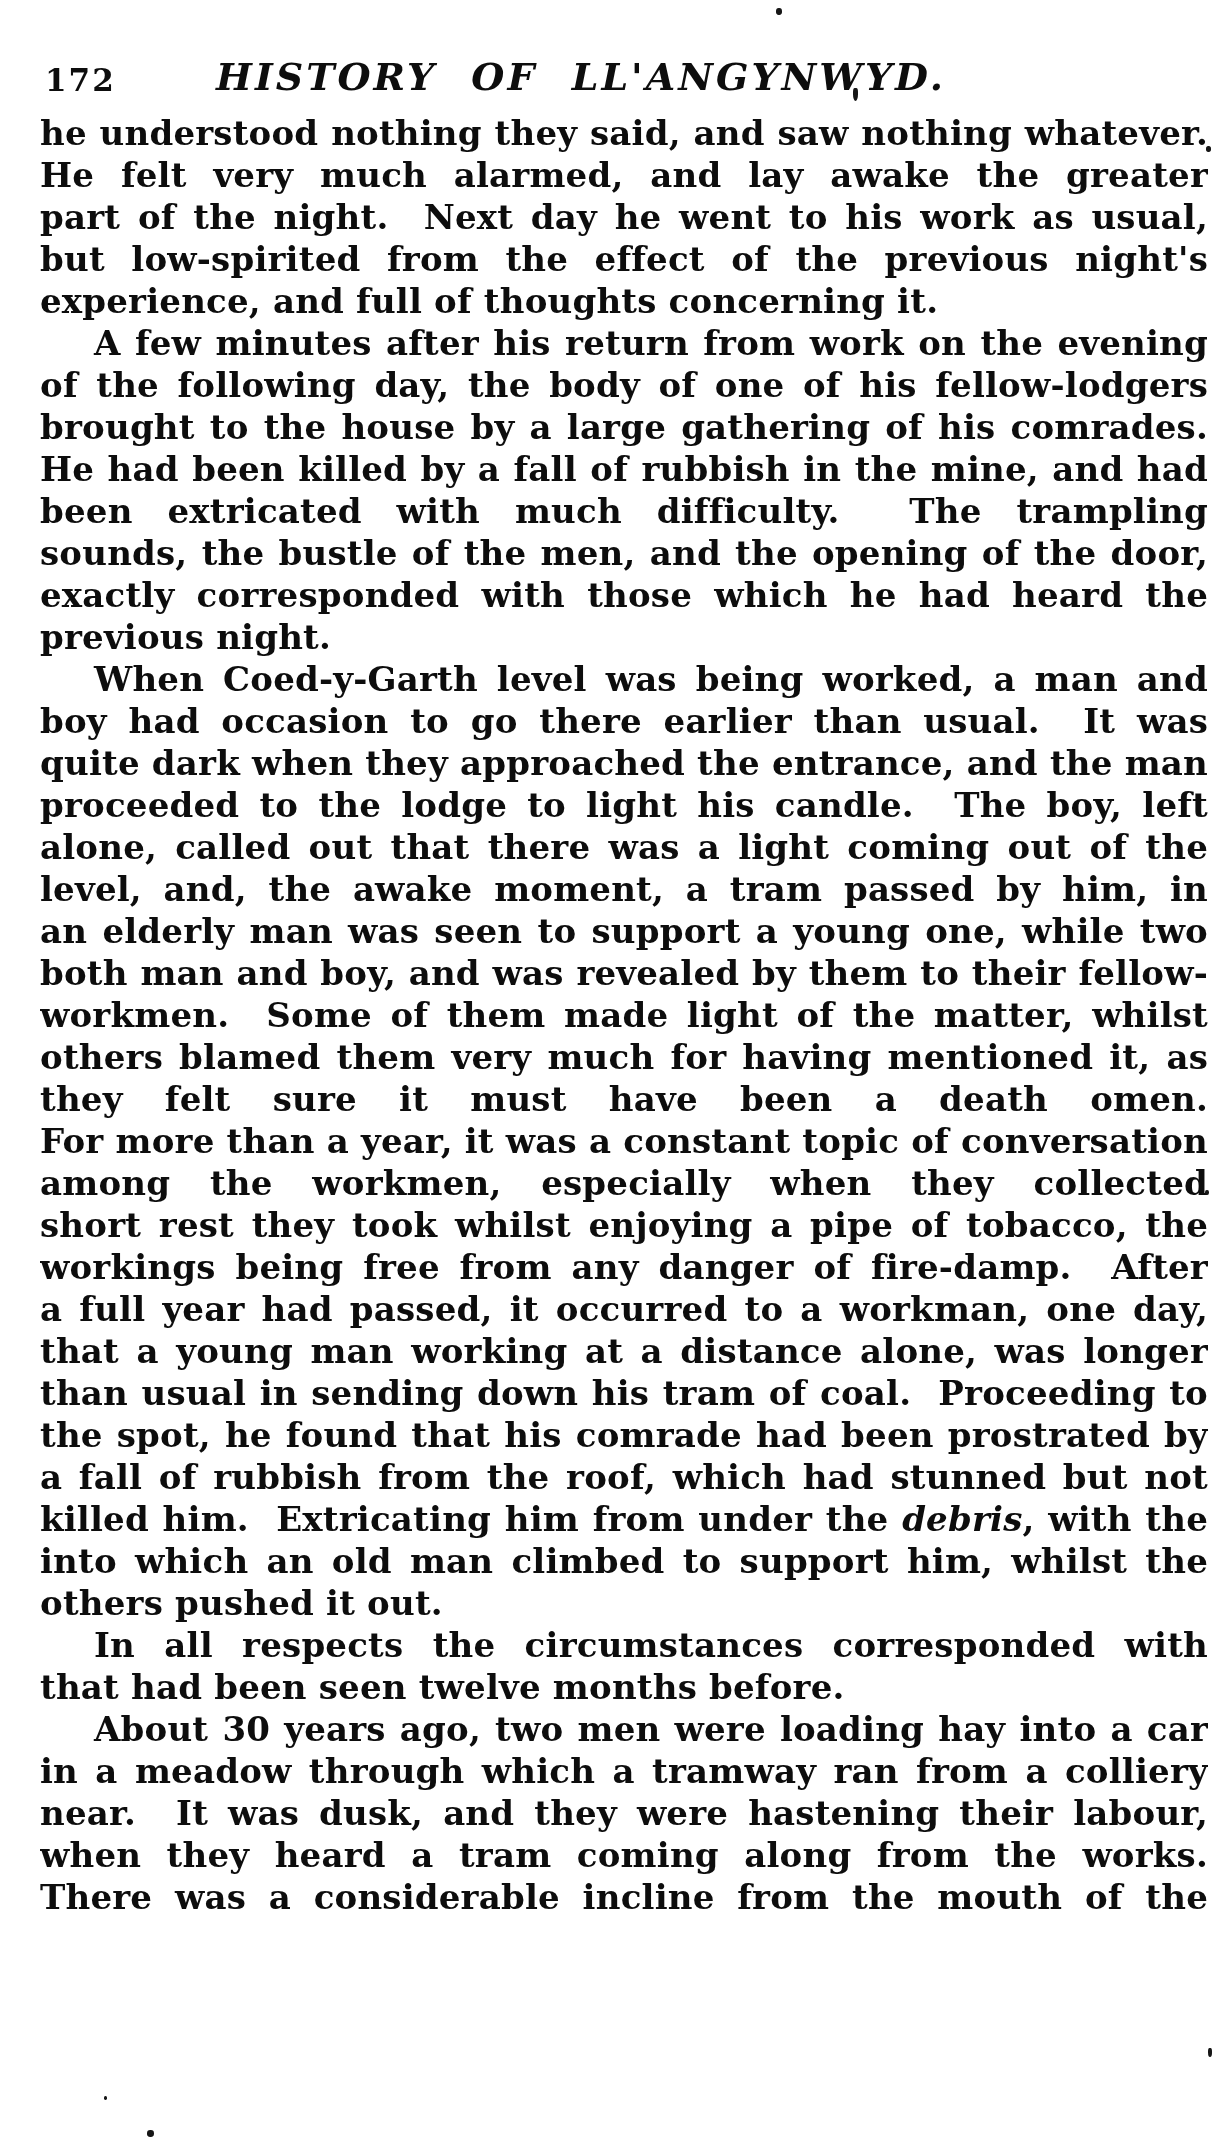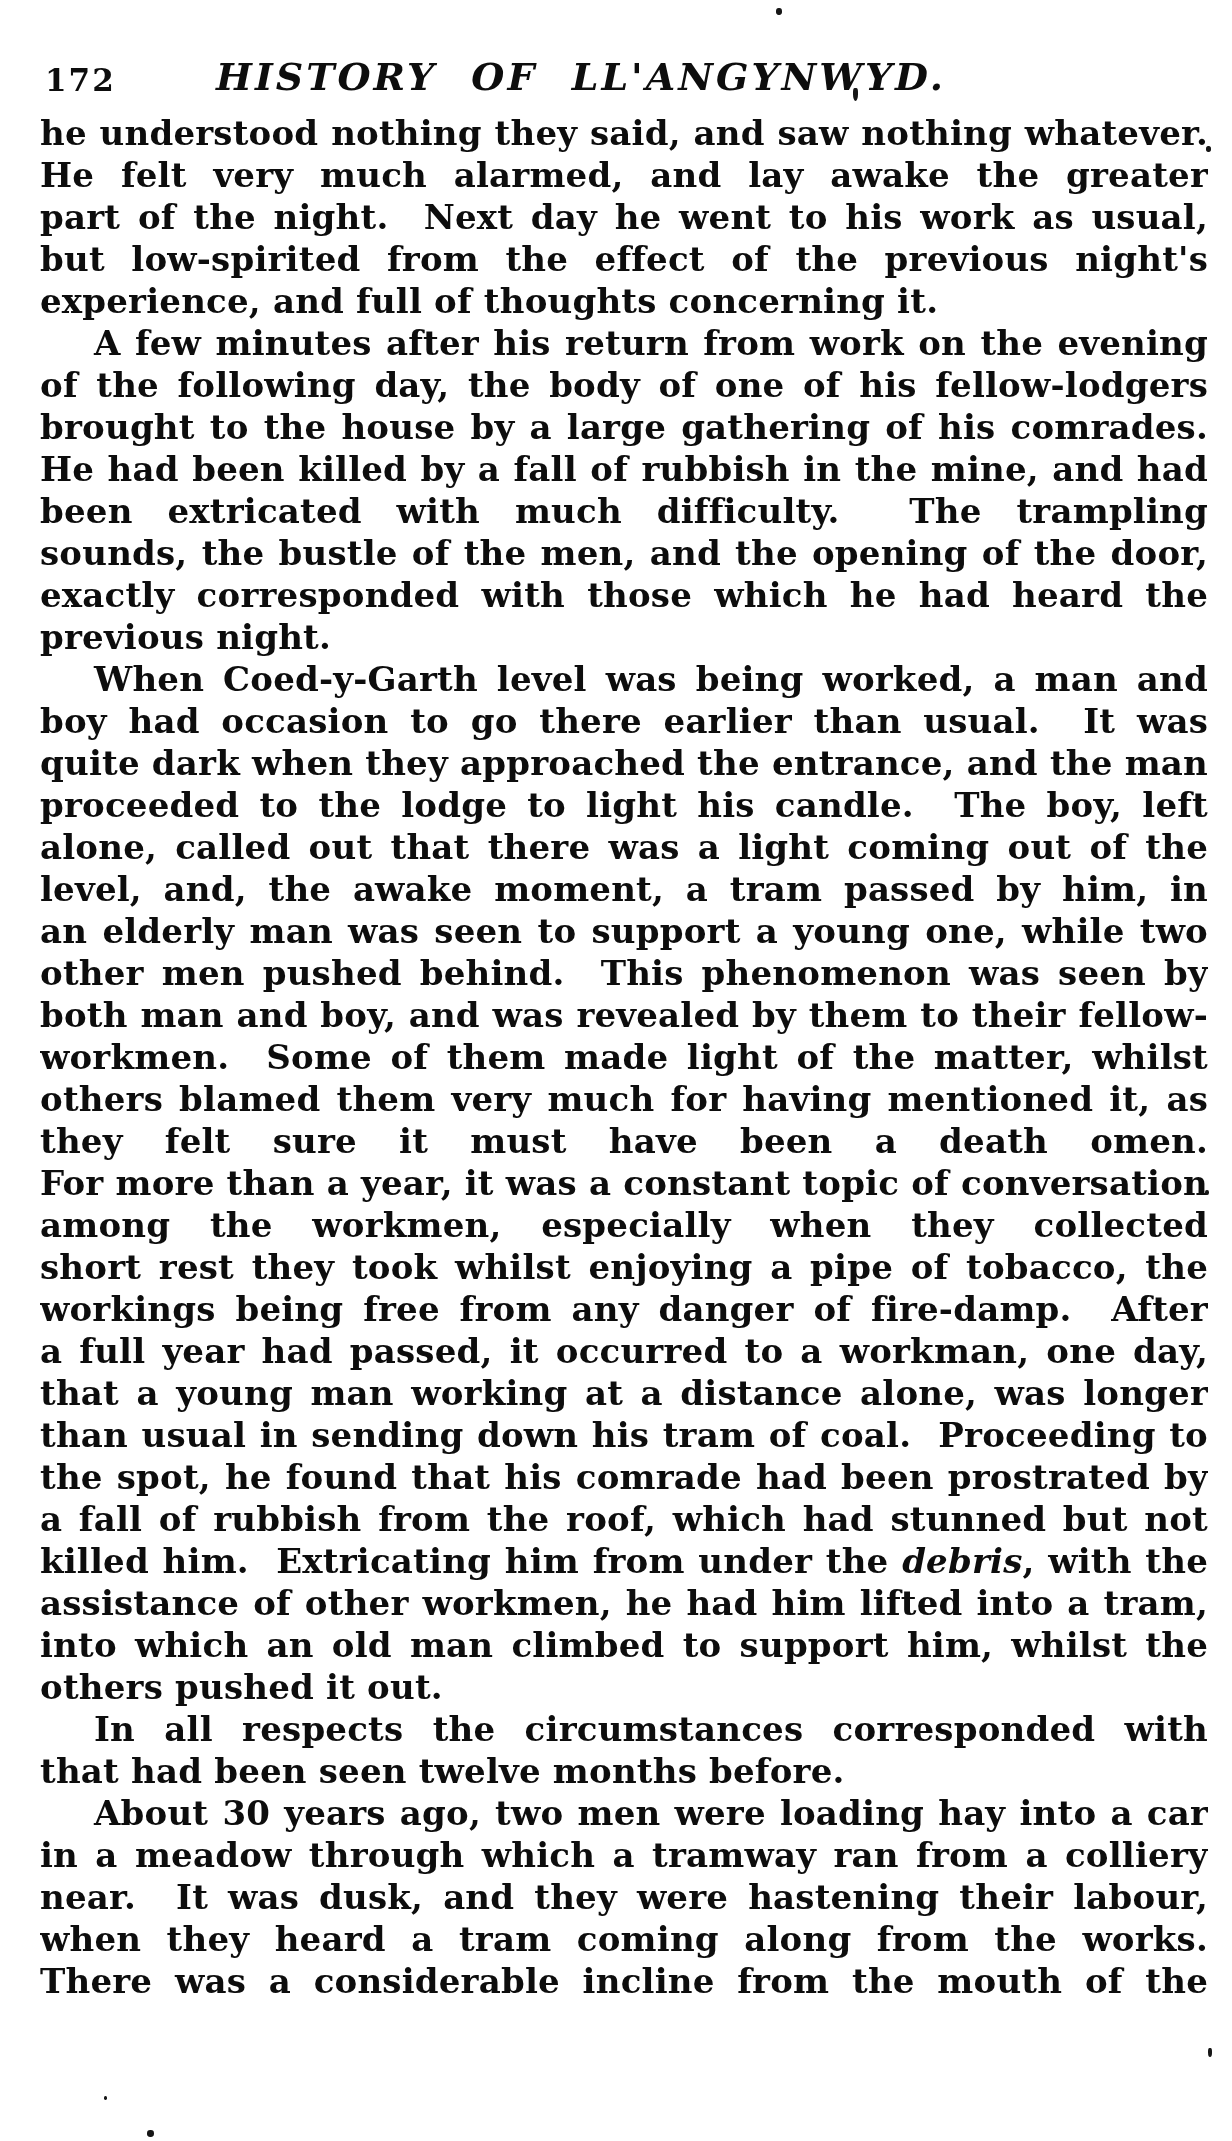--- a/index.html
+++ b/index.html
@@ -105,36 +105,34 @@
         <div class="line lastline"><span>previous night.</span></div>
       </div>
       <div class="para indent">
         <div class="line"><span>When Coed-y-Garth level was being worked, a man and</span></div>
         <div class="line"><span>boy had occasion to go there earlier than usual.&nbsp; It was</span></div>
         <div class="line"><span>quite dark when they approached the entrance, and the man</span></div>
         <div class="line"><span>proceeded to the lodge to light his candle.&nbsp; The boy, left</span></div>
         <div class="line"><span>alone, called out that there was a light coming out of the</span></div>
         <div class="line"><span>level, and, the awake moment, a tram passed by him, in which</span></div>
         <div class="line"><span>an elderly man was seen to support a young one, while two</span></div>
-        <div class="line"><span>other men pushed behind.&nbsp; This phenomenon was seen by</span></div>
         <div class="line"><span>both man and boy, and was revealed by them to their fellow-</span></div>
         <div class="line"><span>workmen.&nbsp; Some of them made light of the matter, whilst</span></div>
         <div class="line"><span>others blamed them very much for having mentioned it, as</span></div>
         <div class="line"><span>they felt sure it must have been a death omen.</span></div>
         <div class="line"><span>For more than a year, it was a constant topic of conversation</span></div>
         <div class="line"><span>among the workmen, especially when they collected together</span></div>
         <div class="line"><span>short rest they took whilst enjoying a pipe of tobacco, the</span></div>
         <div class="line"><span>workings being free from any danger of fire-damp.&nbsp; After</span></div>
         <div class="line"><span>a full year had passed, it occurred to a workman, one day,</span></div>
         <div class="line"><span>that a young man working at a distance alone, was longer</span></div>
         <div class="line"><span>than usual in sending down his tram of coal.&nbsp; Proceeding to</span></div>
         <div class="line"><span>the spot, he found that his comrade had been prostrated by</span></div>
         <div class="line"><span>a fall of rubbish from the roof, which had stunned but not</span></div>
         <div class="line"><span>killed him.&nbsp; Extricating him from under the </span><span class="it">debris</span><span>, with the</span></div>
-        <div class="line"><span>assistance of other workmen, he had him lifted into a tram,</span></div>
         <div class="line"><span>into which an old man climbed to support him, whilst the</span></div>
         <div class="line lastline"><span>others pushed it out.</span></div>
       </div>
       <div class="para indent">
         <div class="line"><span>In all respects the circumstances corresponded with those</span></div>
         <div class="line lastline"><span>that had been seen twelve months before.</span></div>
       </div>
       <div class="para indent">
         <div class="line"><span>About 30 years ago, two men were loading hay into a car</span></div>
         <div class="line"><span>in a meadow through which a tramway ran from a colliery</span></div>

